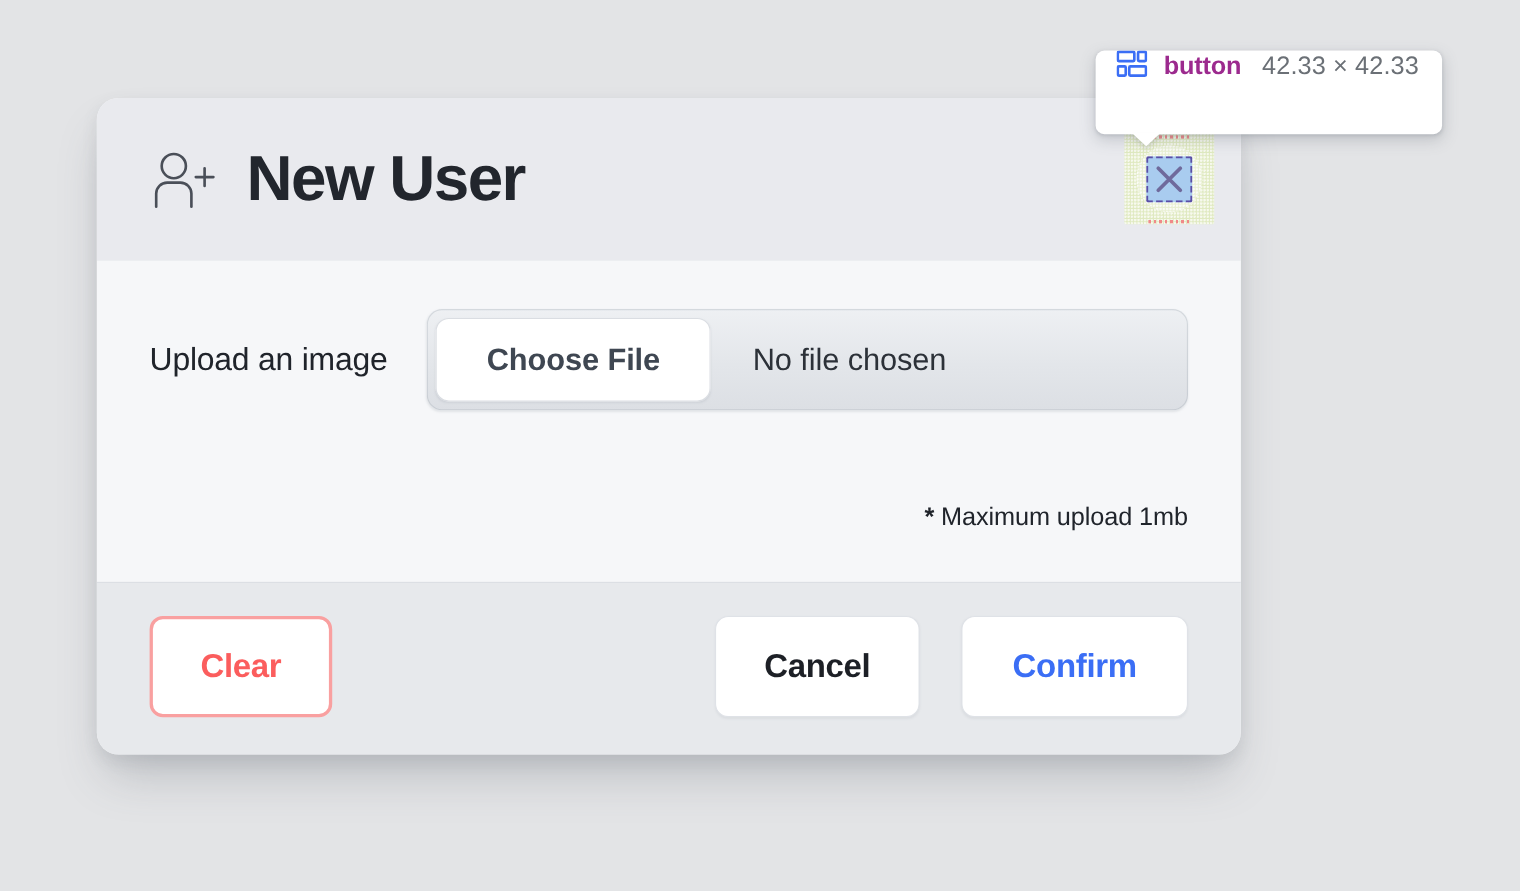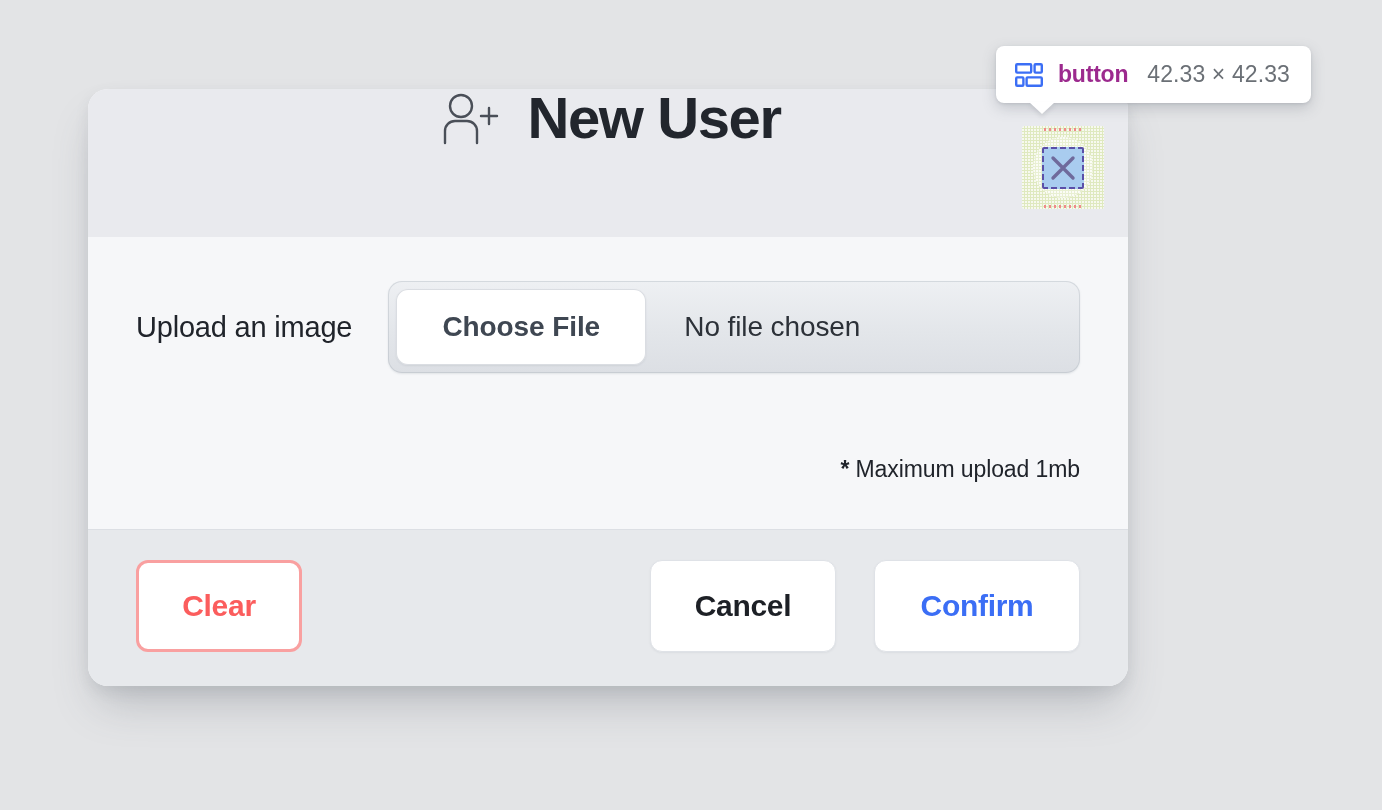--- a/index.html
+++ b/index.html
@@ -30,21 +30,20 @@
   }
 
   .dialog-header {
     height: 148px;
     background: #e9eaee;
     display: flex;
     align-items: center;
     padding: 0 44px 0 48px;
     box-sizing: border-box;
     position: relative;
-    flex-direction: column;
   }
   .header-left {
     display: flex;
     align-items: center;
     gap: 26px;
   }
   .user-plus-icon {
     width: 62px;
     height: 56px;
     display: block;
@@ -227,27 +226,26 @@
     color: #3b6ef5;
     border: 1px solid #dfe2e7;
     box-shadow: 0 1px 2px rgba(120,128,140,0.10);
   }
 
   
   .inspector-tooltip {
     position: absolute;
     left: 996px;
     top: 46px;
-    height: 57px;
+    height: 76px;
     background: #ffffff;
     border-radius: 8px;
     box-shadow: 0 5px 14px rgba(90, 96, 108, 0.26),
                 0 1px 3px rgba(90, 96, 108, 0.16);
     display: flex;
-    align-items: center;
     gap: 15px;
     padding: 0 21px 0 19px;
     box-sizing: border-box;
     white-space: nowrap;
   }
   .inspector-tooltip::after {
     content: "";
     position: absolute;
     left: 33px;
     bottom: -11px;

